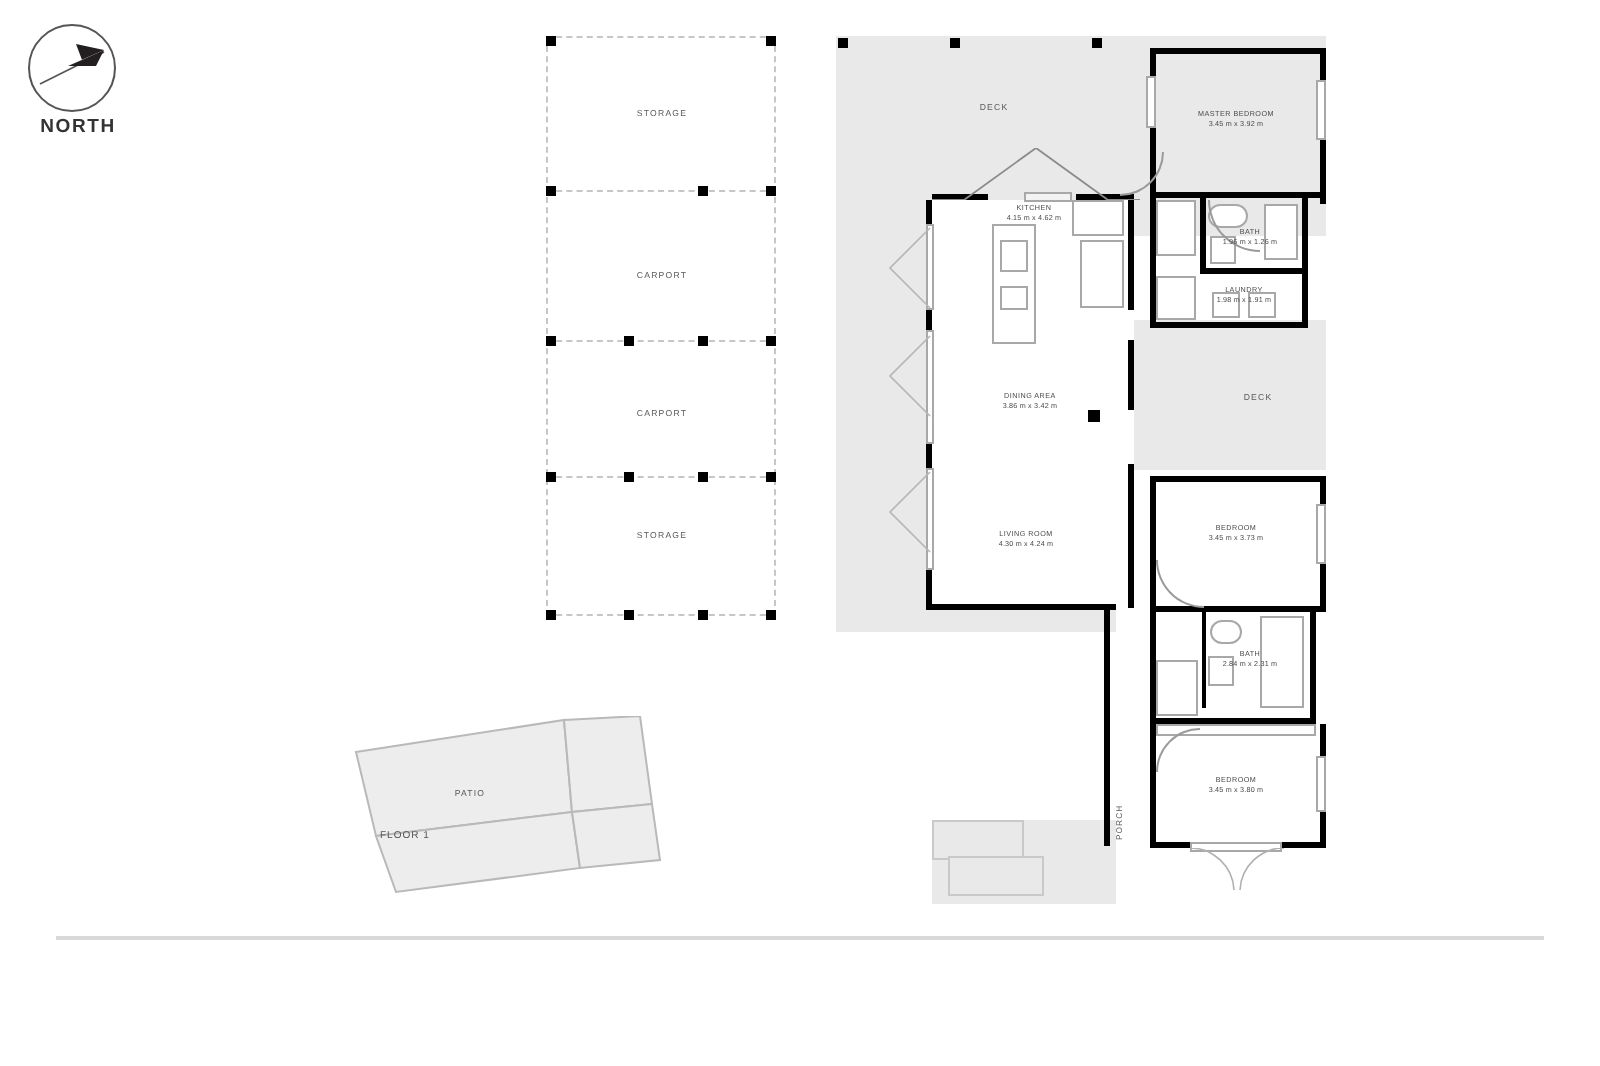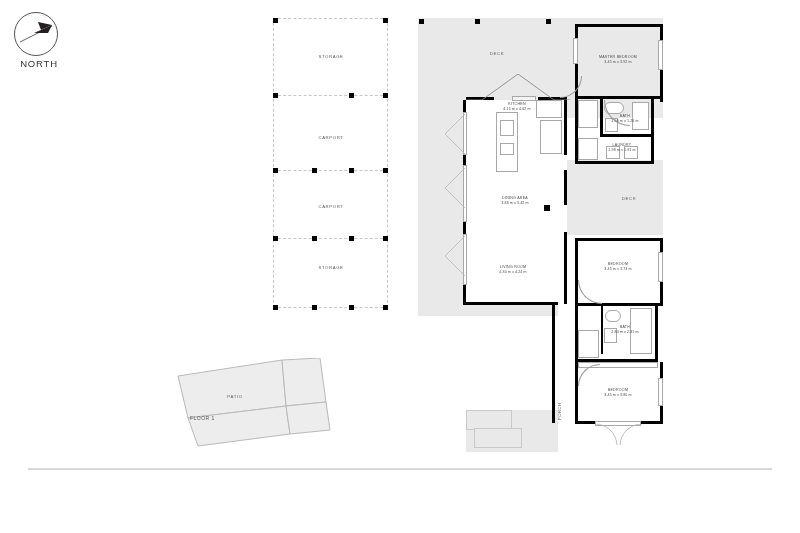--- a/index.html
+++ b/index.html
@@ -5,21 +5,21 @@
 <style>
   html,body{margin:0;padding:0;background:#ffffff;}
   body{width:800px;height:533px;position:relative;overflow:hidden;
        font-family:"Liberation Sans", sans-serif;color:#231f20;}
 
   
   #compass{position:absolute;left:8px;top:8px;width:60px;height:60px;}
   #compass .ring{position:absolute;left:6px;top:4px;width:44px;height:44px;
        border:1.2px solid #555;border-radius:50%;box-sizing:border-box;}
   #compass .north-label{position:absolute;left:0;top:50px;width:62px;text-align:center;
-       font-size:9.5px;font-weight:normal;letter-spacing:.8px;color:#333;}
+       font-size:9.5px;font-weight:bold;letter-spacing:.8px;color:#333;}
 
   
   #plan{position:absolute;left:0;top:0;width:800px;height:462px;}
   .sh{position:absolute;box-sizing:border-box;}
 
   
   .fill-grey{background:#e9e9e9;}
   .fill-white{background:#ffffff;}
 
   

